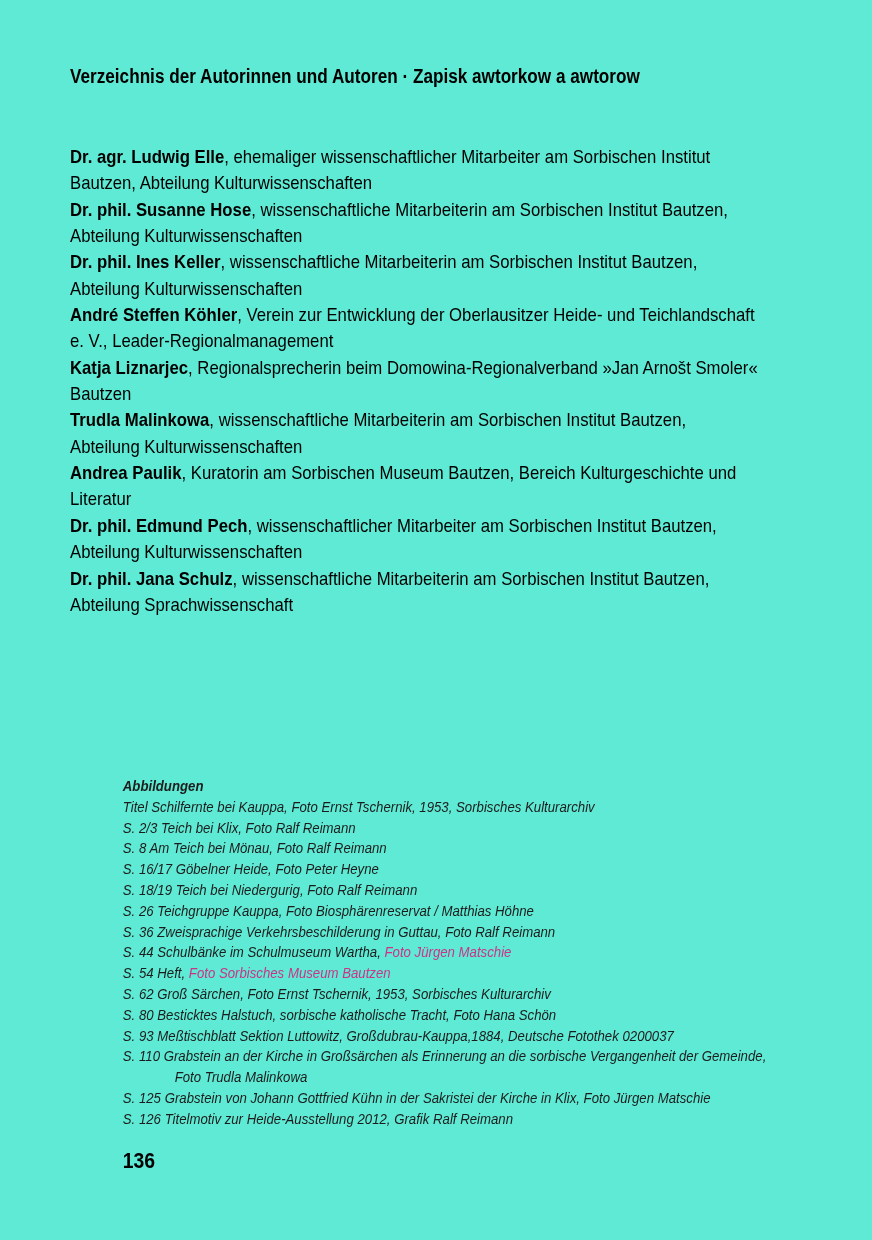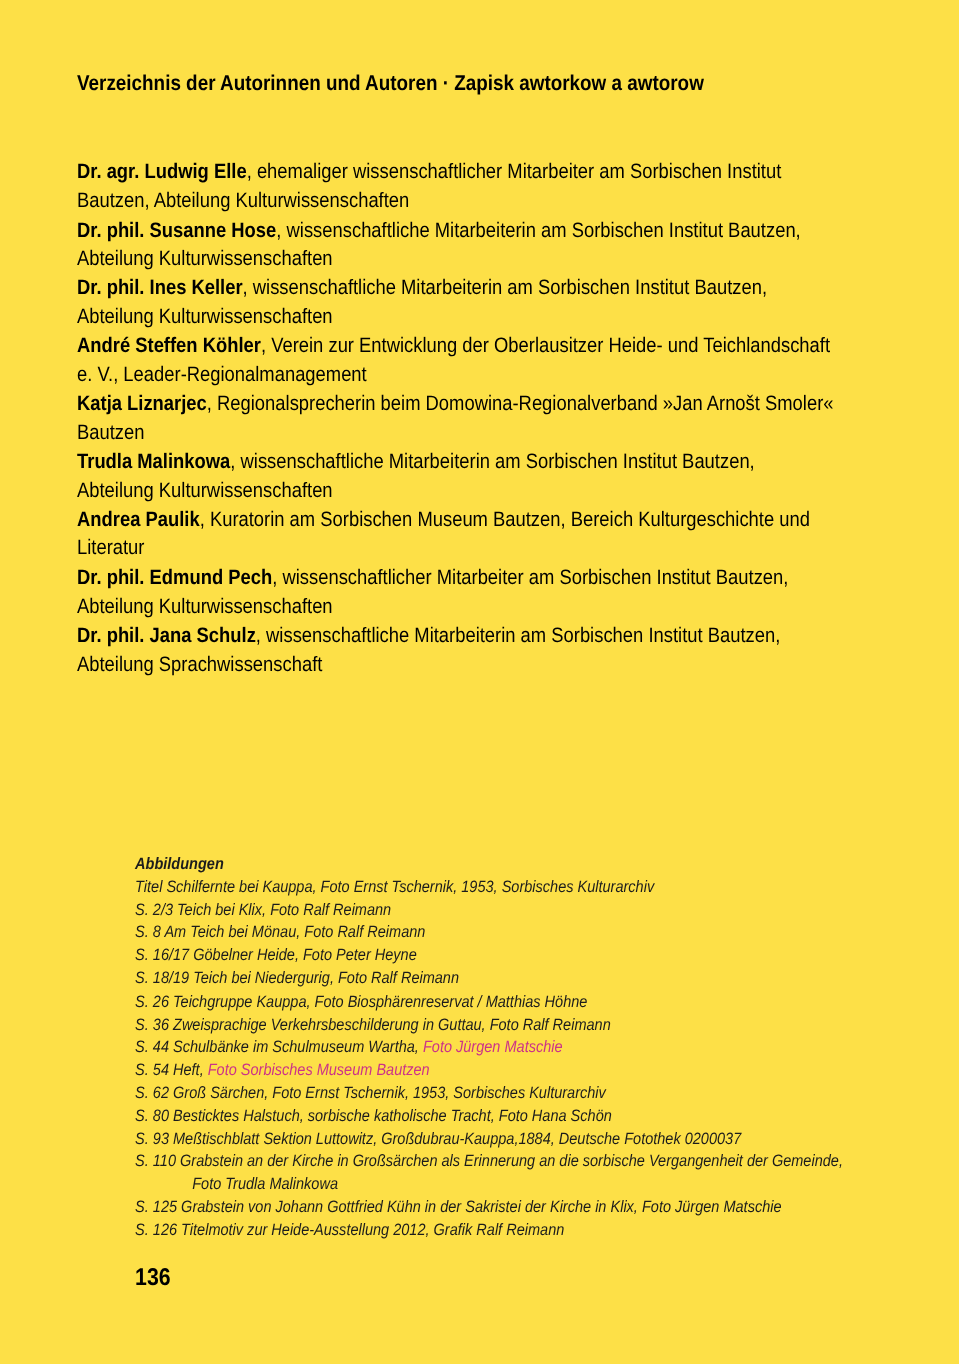--- a/index.html
+++ b/index.html
@@ -4,21 +4,21 @@
 <style>
   html, body {
     margin: 0;
     padding: 0;
     background: #ffffff;
   }
   .page {
     position: relative;
     width: 872px;
     height: 1240px;
-    background: #fde047;
+    background: #5eead4;
     overflow: hidden;
     font-family: "Liberation Sans", sans-serif;
     color: #000000;
   }
   
   .column {
     position: absolute;
     left: 70px;
     top: 0;
     width: 836px;

